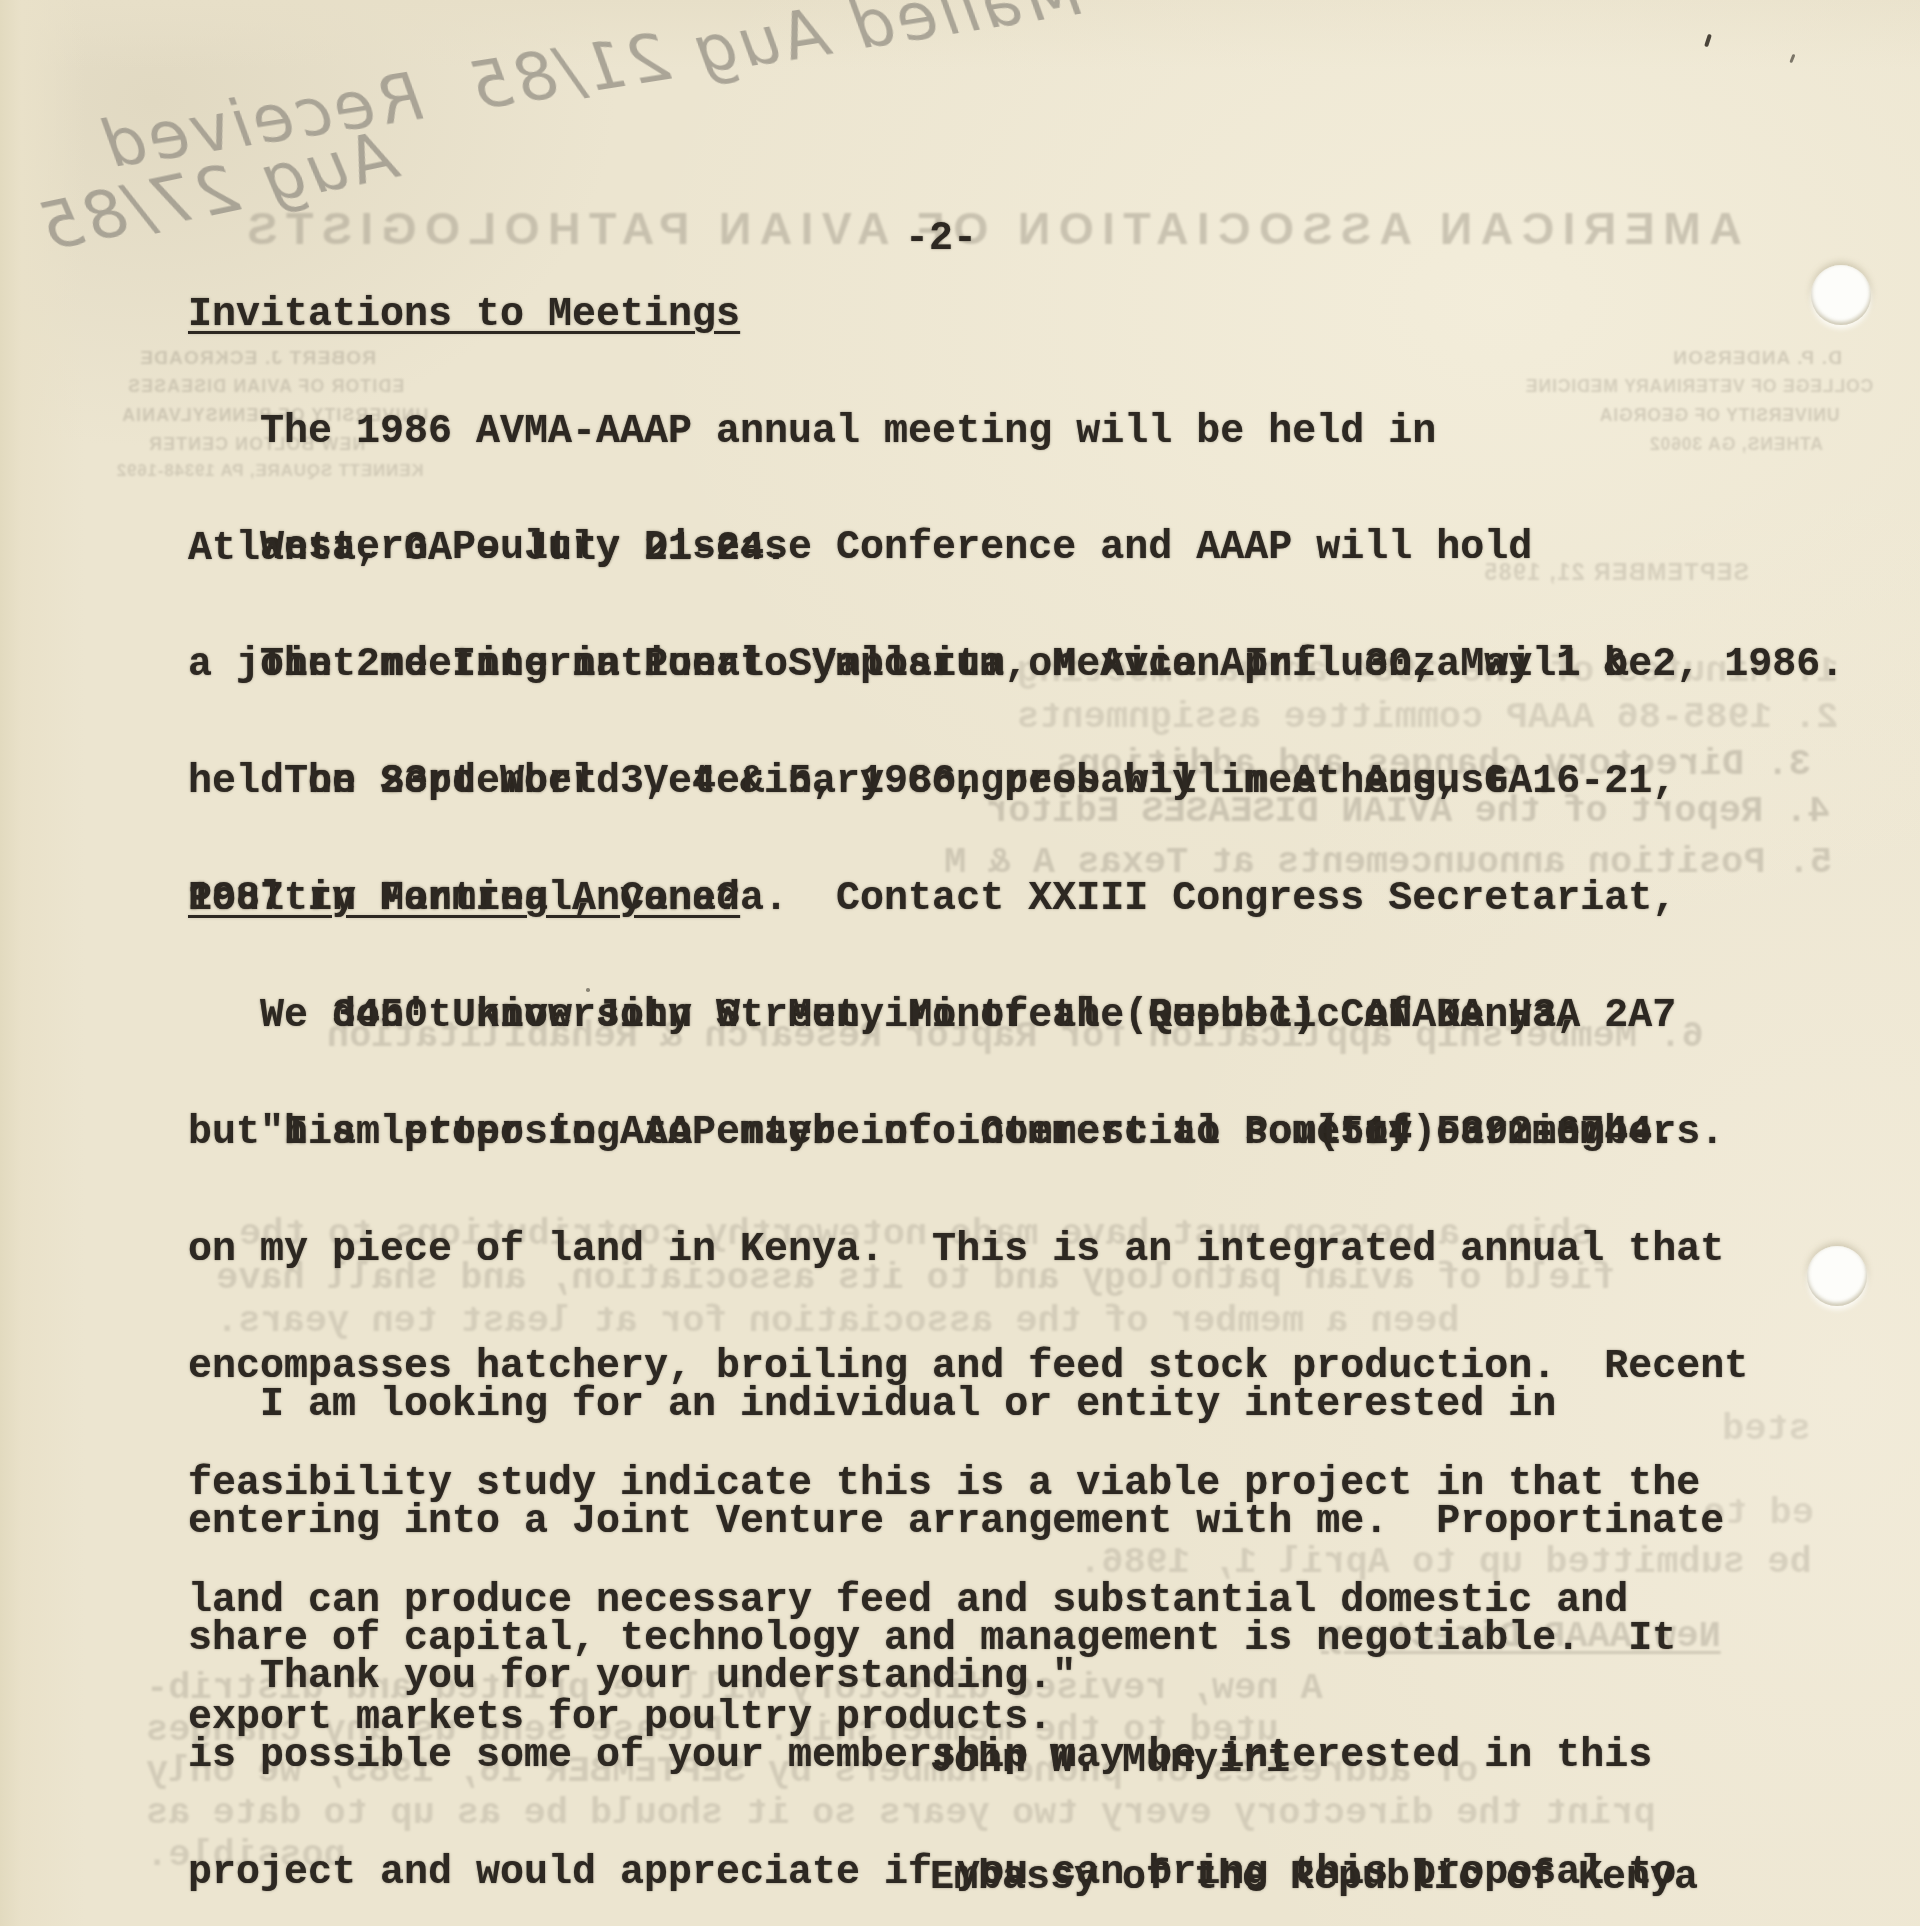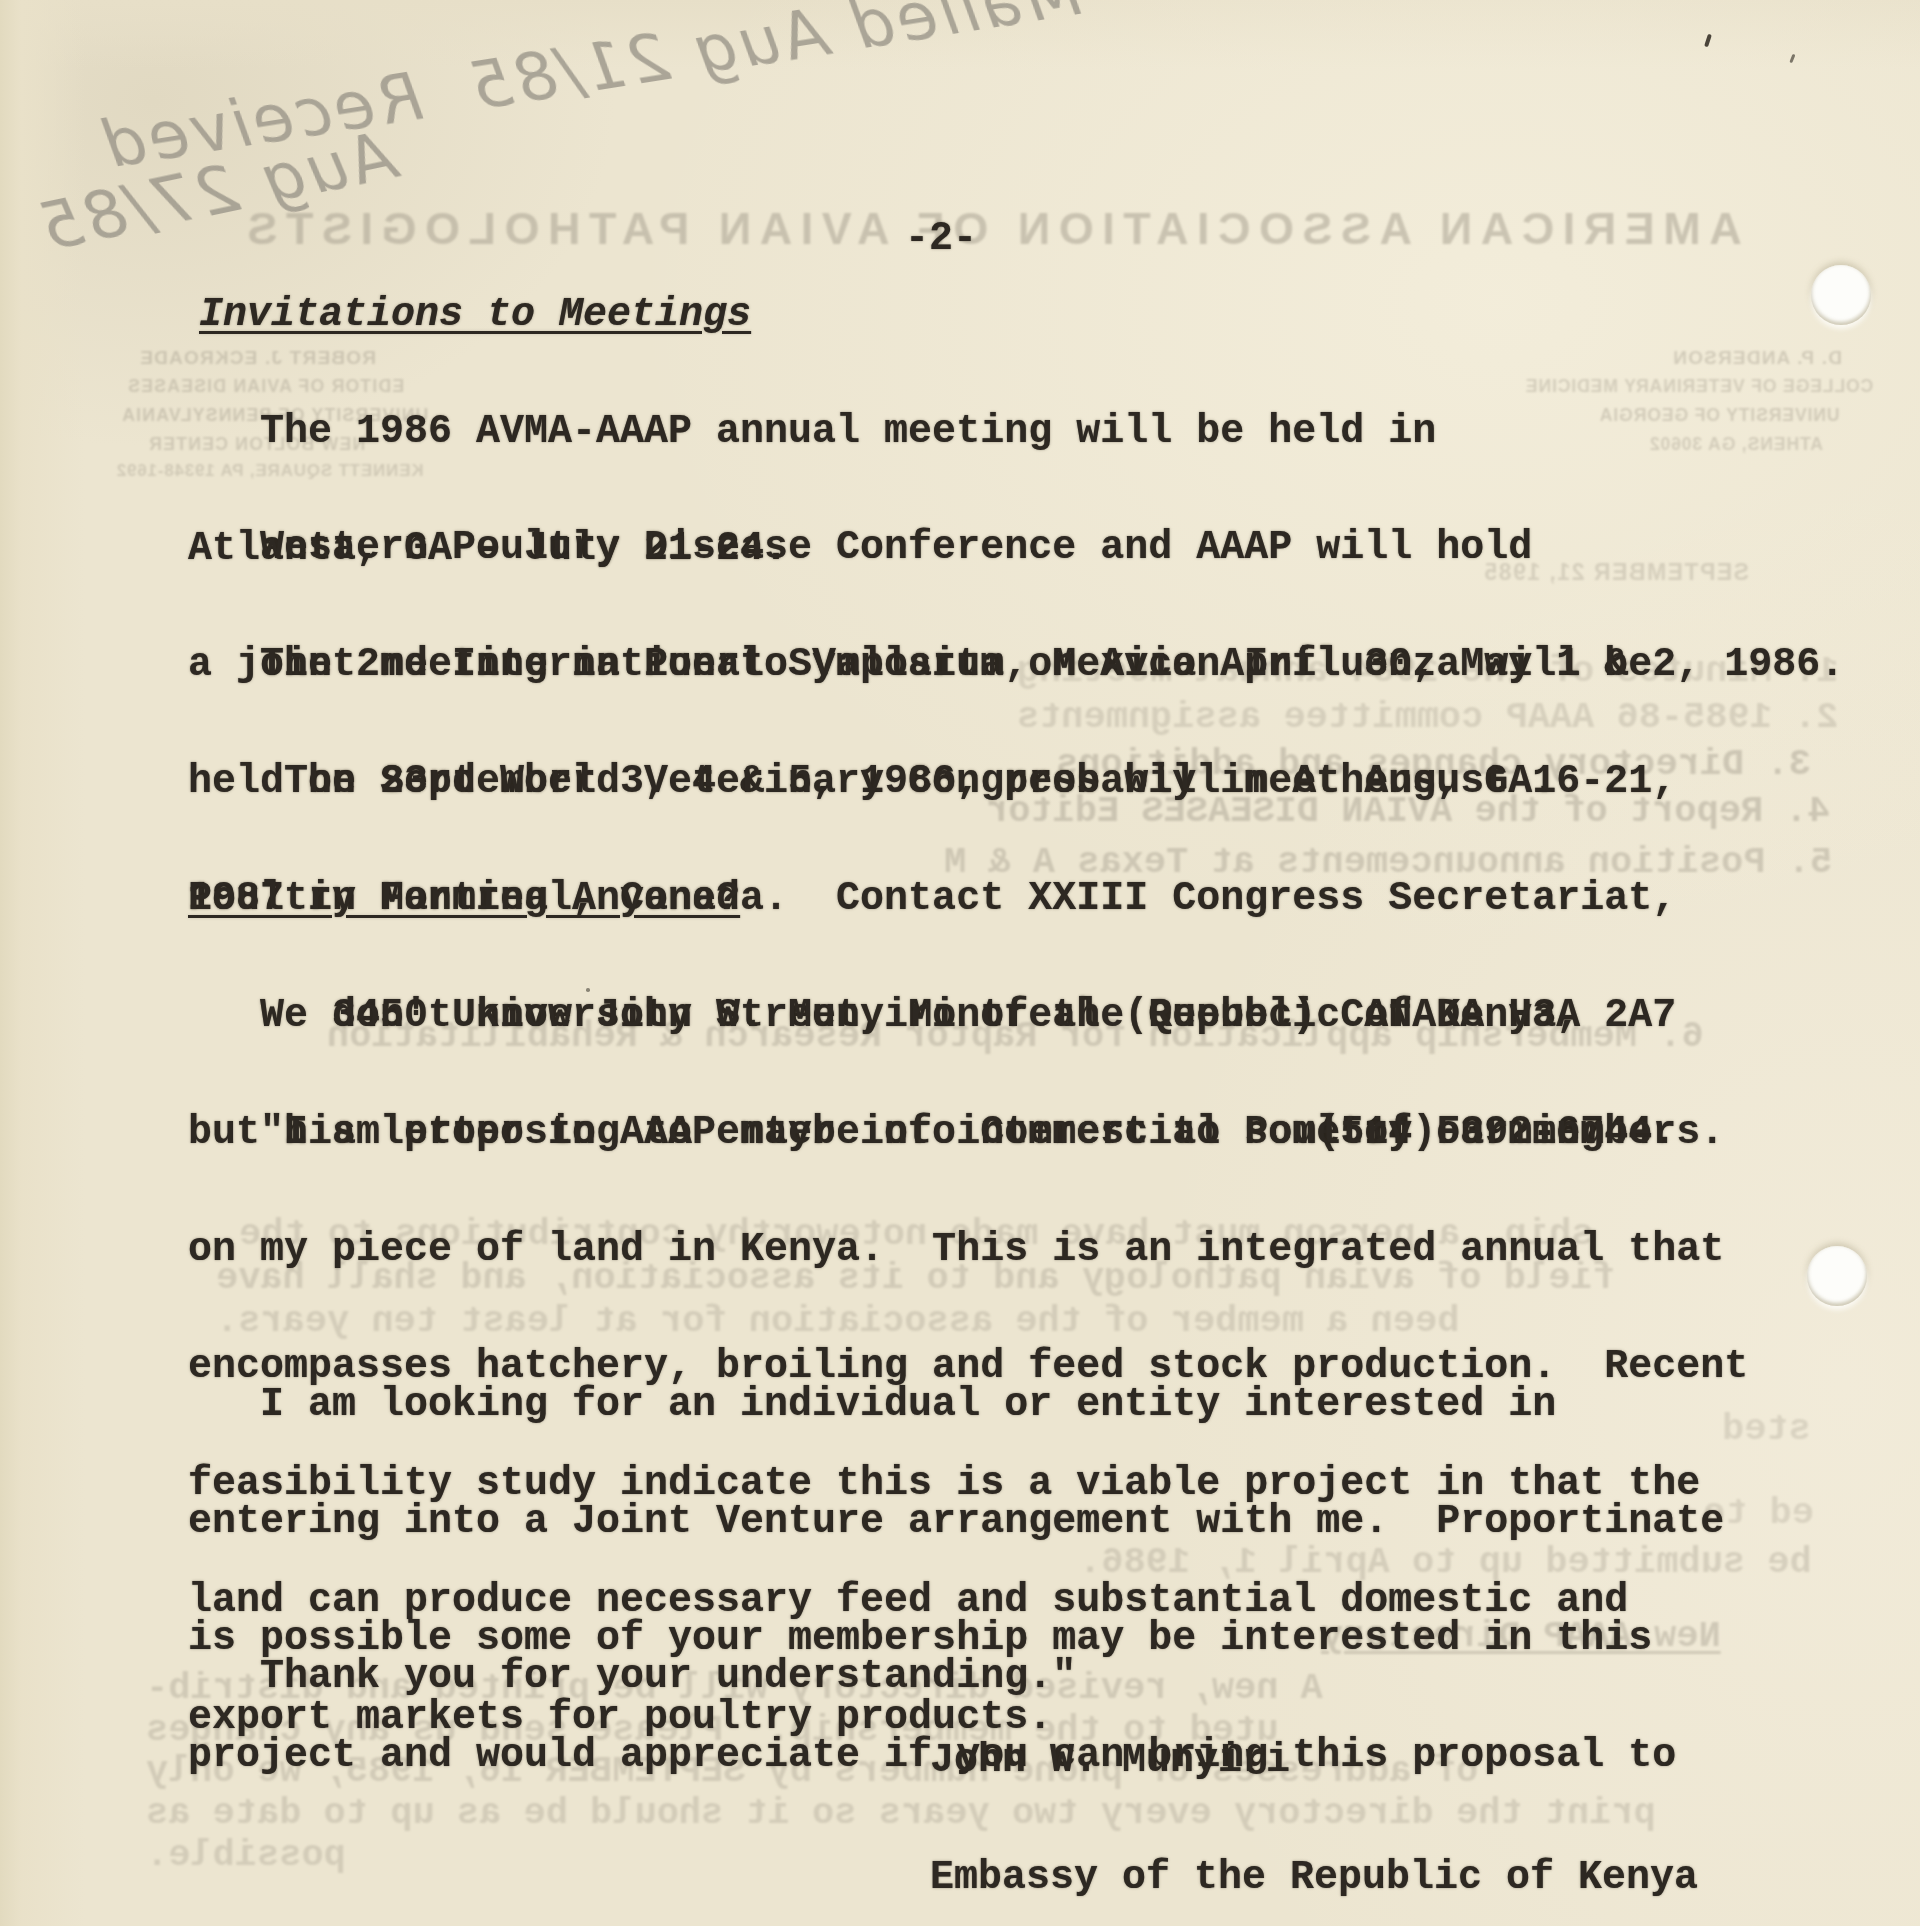--- a/index.html
+++ b/index.html
@@ -98,21 +98,21 @@
       <span class="bleed" style="left: 146px; top: 1834px; font-size: 37px; letter-spacing: 0px; opacity: 0.34; font-family: &quot;Liberation Mono&quot;, &quot;DejaVu Sans Mono&quot;, monospace;">possible.</span>
     </div>
 
   <div class="bleed" style="left:239px;top:203px;font-family:'Liberation Sans','DejaVu Sans',sans-serif;font-size:45px;letter-spacing:8.5px;opacity:.5;">AMERICAN ASSOCIATION OF AVIAN PATHOLOGISTS</div>
 
   <div class="pencil" style="left:96px;top:31px;font-size:65px;transform:scaleX(-1) rotate(9deg);letter-spacing:3.1px;">Mailed Aug 21/85  Received</div>
   <div class="pencil" style="left:35px;top:154px;font-size:65px;transform:scaleX(-1) rotate(12deg);letter-spacing:3.1px;">Aug 27/85</div>
 
   <div class="typed" style="left:905px;top:219px;">-2-</div>
 
-  <div class="typed heading" style="left:199px;top:295px;font-style:italic;">Invitations to Meetings</div>
+  <div class="typed heading" style="left:188px;top:295px;">Invitations to Meetings</div>
 
   <div class="typed" style="left:188px;top:334px;">
     <div class="tline">   The 1986 AVMA-AAAP annual meeting will be held in</div>
     <div class="tline">Atlanta, GA - July 21-24.</div>
   </div>
 
   <div class="typed" style="left:188px;top:450px;">
     <div class="tline">   Western Poultry Disease Conference and AAAP will hold</div>
     <div class="tline">a joint meeting in Puerto Vallarta, Mexico April 30, May 1 &amp; 2, 1986.</div>
   </div>
@@ -141,20 +141,21 @@
     <div class="tline">on my piece of land in Kenya.  This is an integrated annual that</div>
     <div class="tline">encompasses hatchery, broiling and feed stock production.  Recent</div>
     <div class="tline">feasibility study indicate this is a viable project in that the</div>
     <div class="tline">land can produce necessary feed and substantial domestic and</div>
     <div class="tline">export markets for poultry products.</div>
   </div>
 
   <div class="typed" style="left:188px;top:1307px;">
     <div class="tline">   I am looking for an individual or entity interested in</div>
     <div class="tline">entering into a Joint Venture arrangement with me.  Proportinate</div>
+    <div class="tline">share of capital, technology and management is negotiable.  It</div>
     <div class="tline">is possible some of your membership may be interested in this</div>
     <div class="tline">project and would appreciate if you can bring this proposal to</div>
     
   </div>
 
   <div class="typed" style="left:188px;top:1579px;">
     <div class="tline">   Thank you for your understanding."</div>
   </div>
 
   <div class="typed" style="left:930px;top:1663px;">

